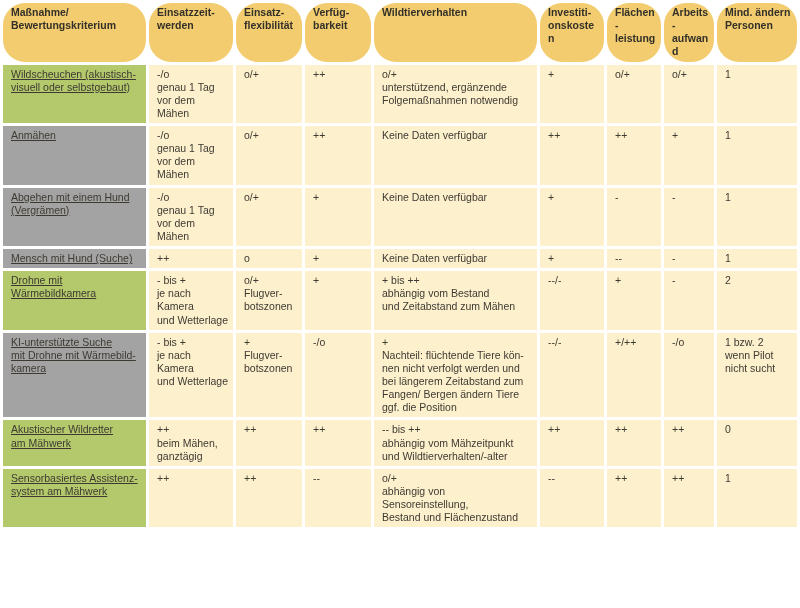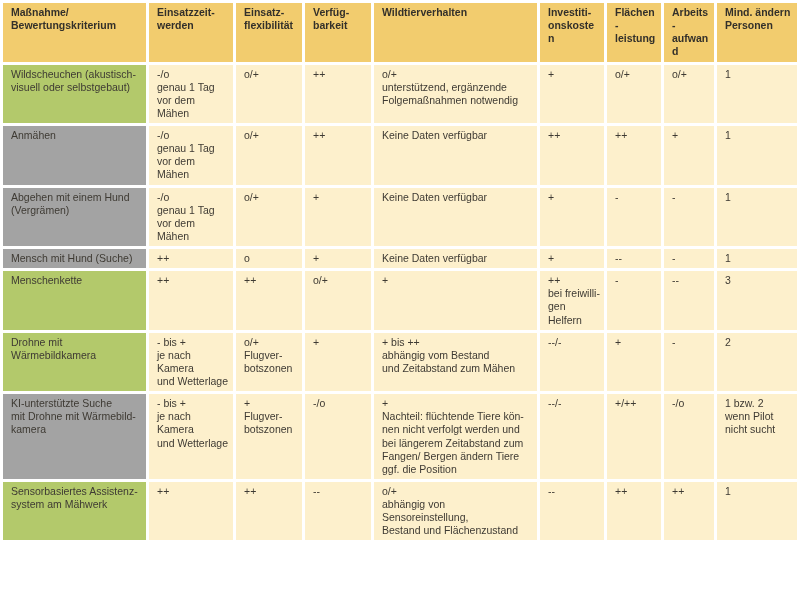--- a/index.html
+++ b/index.html
@@ -13,23 +13,23 @@
     border-collapse:separate;border-spacing:3px;
   }
   th,td{
     text-align:left;vertical-align:top;
     font-size:10.5px;line-height:1.25;font-weight:normal;
     padding:3px 4px 3px 8px;
     white-space:pre-line;
     word-wrap:break-word;
   }
   th.colhead{
-    background:#f2cc6e;font-weight:bold;color:#33302a;
+    background:#f2cc6e;font-weight:bold;color:#33302a;border-radius:22px;
   }
-  th.rowlabel{background:#f8dc96;}
+  th.rowlabel{background:#f8dc96;text-decoration:underline;}
   th.rowlabel[data-highlight="true"]{background:#b3c96b;}
   th.rowlabel[data-highlight="false"]{background:#a3a3a3;}
   td.datacell{background:#fdf0cc;}
 </style>
 </head>
 <body>
 
 <table>
   <colgroup>
     <col style="width:143px">
@@ -112,33 +112,20 @@
       <td class="datacell">++</td>
       <td class="datacell">o</td>
       <td class="datacell">+</td>
       <td class="datacell">Keine Daten verfügbar</td>
       <td class="datacell">+</td>
       <td class="datacell">--</td>
       <td class="datacell">-</td>
       <td class="datacell">1</td>
     </tr>
     <tr>
-      <th class="rowlabel" data-highlight="true">Menschenkette</th>
-      <td class="datacell">++</td>
-      <td class="datacell">++</td>
-      <td class="datacell">o/+</td>
-      <td class="datacell">+</td>
-      <td class="datacell">++
-bei freiwilli-
-gen Helfern</td>
-      <td class="datacell">-</td>
-      <td class="datacell">--</td>
-      <td class="datacell">3</td>
-    </tr>
-    <tr>
       <th class="rowlabel" data-highlight="true">Drohne mit
 Wärmebildkamera</th>
       <td class="datacell">- bis +
 je nach Kamera
 und Wetterlage</td>
       <td class="datacell">o/+
 Flugver-
 botszonen</td>
       <td class="datacell">+</td>
       <td class="datacell">+ bis ++
@@ -167,20 +154,36 @@
 Fangen/ Bergen ändern Tiere
 ggf. die Position</td>
       <td class="datacell">--/-</td>
       <td class="datacell">+/++</td>
       <td class="datacell">-/o</td>
       <td class="datacell">1 bzw. 2
 wenn Pilot
 nicht sucht</td>
     </tr>
     <tr>
+      <th class="rowlabel" data-highlight="true">Akustischer Wildretter
+am Mähwerk</th>
+      <td class="datacell">++
+beim Mähen,
+ganztägig</td>
+      <td class="datacell">++</td>
+      <td class="datacell">++</td>
+      <td class="datacell">-- bis ++
+abhängig vom Mähzeitpunkt
+und Wildtierverhalten/-alter</td>
+      <td class="datacell">++</td>
+      <td class="datacell">++</td>
+      <td class="datacell">++</td>
+      <td class="datacell">0</td>
+    </tr>
+    <tr>
       <th class="rowlabel" data-highlight="true">Sensorbasiertes Assistenz-
 system am Mähwerk</th>
       <td class="datacell">++</td>
       <td class="datacell">++</td>
       <td class="datacell">--</td>
       <td class="datacell">o/+
 abhängig von Sensoreinstellung,
 Bestand und Flächenzustand</td>
       <td class="datacell">--</td>
       <td class="datacell">++</td>

